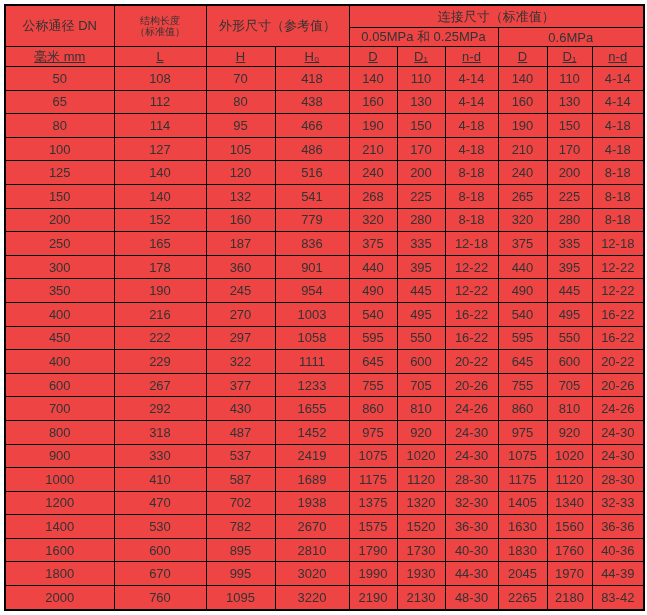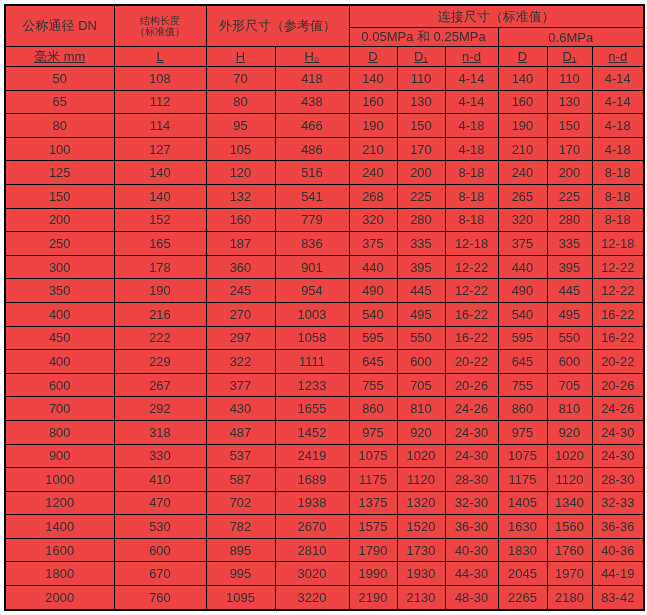--- a/index.html
+++ b/index.html
@@ -352,21 +352,21 @@
         <tr>
           <td>1800</td>
           <td>670</td>
           <td>995</td>
           <td>3020</td>
           <td>1990</td>
           <td>1930</td>
           <td>44-30</td>
           <td>2045</td>
           <td>1970</td>
-          <td>44-19</td>
+          <td>44-39</td>
         </tr>
         <tr>
           <td>2000</td>
           <td>760</td>
           <td>1095</td>
           <td>3220</td>
           <td>2190</td>
           <td>2130</td>
           <td>48-30</td>
           <td>2265</td>

